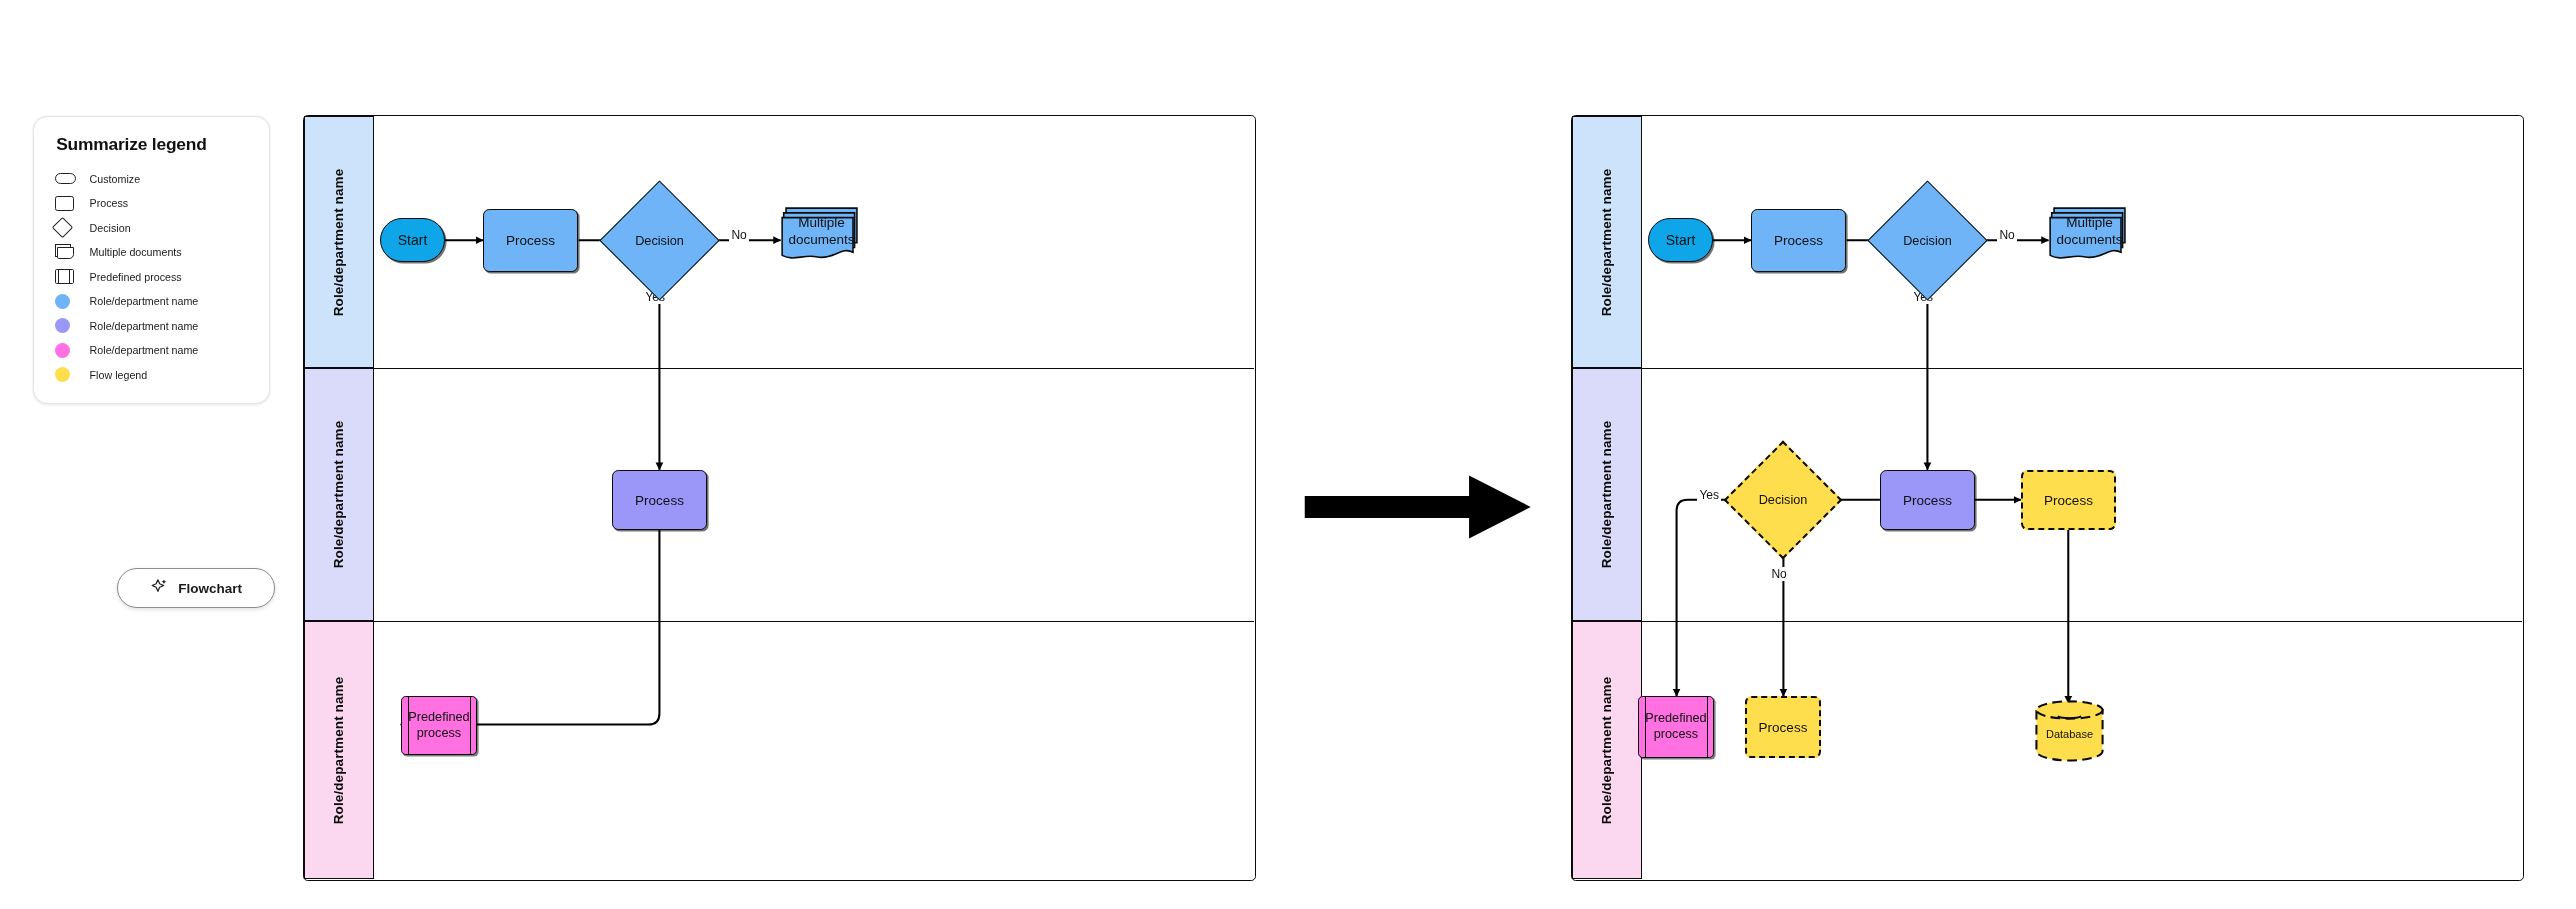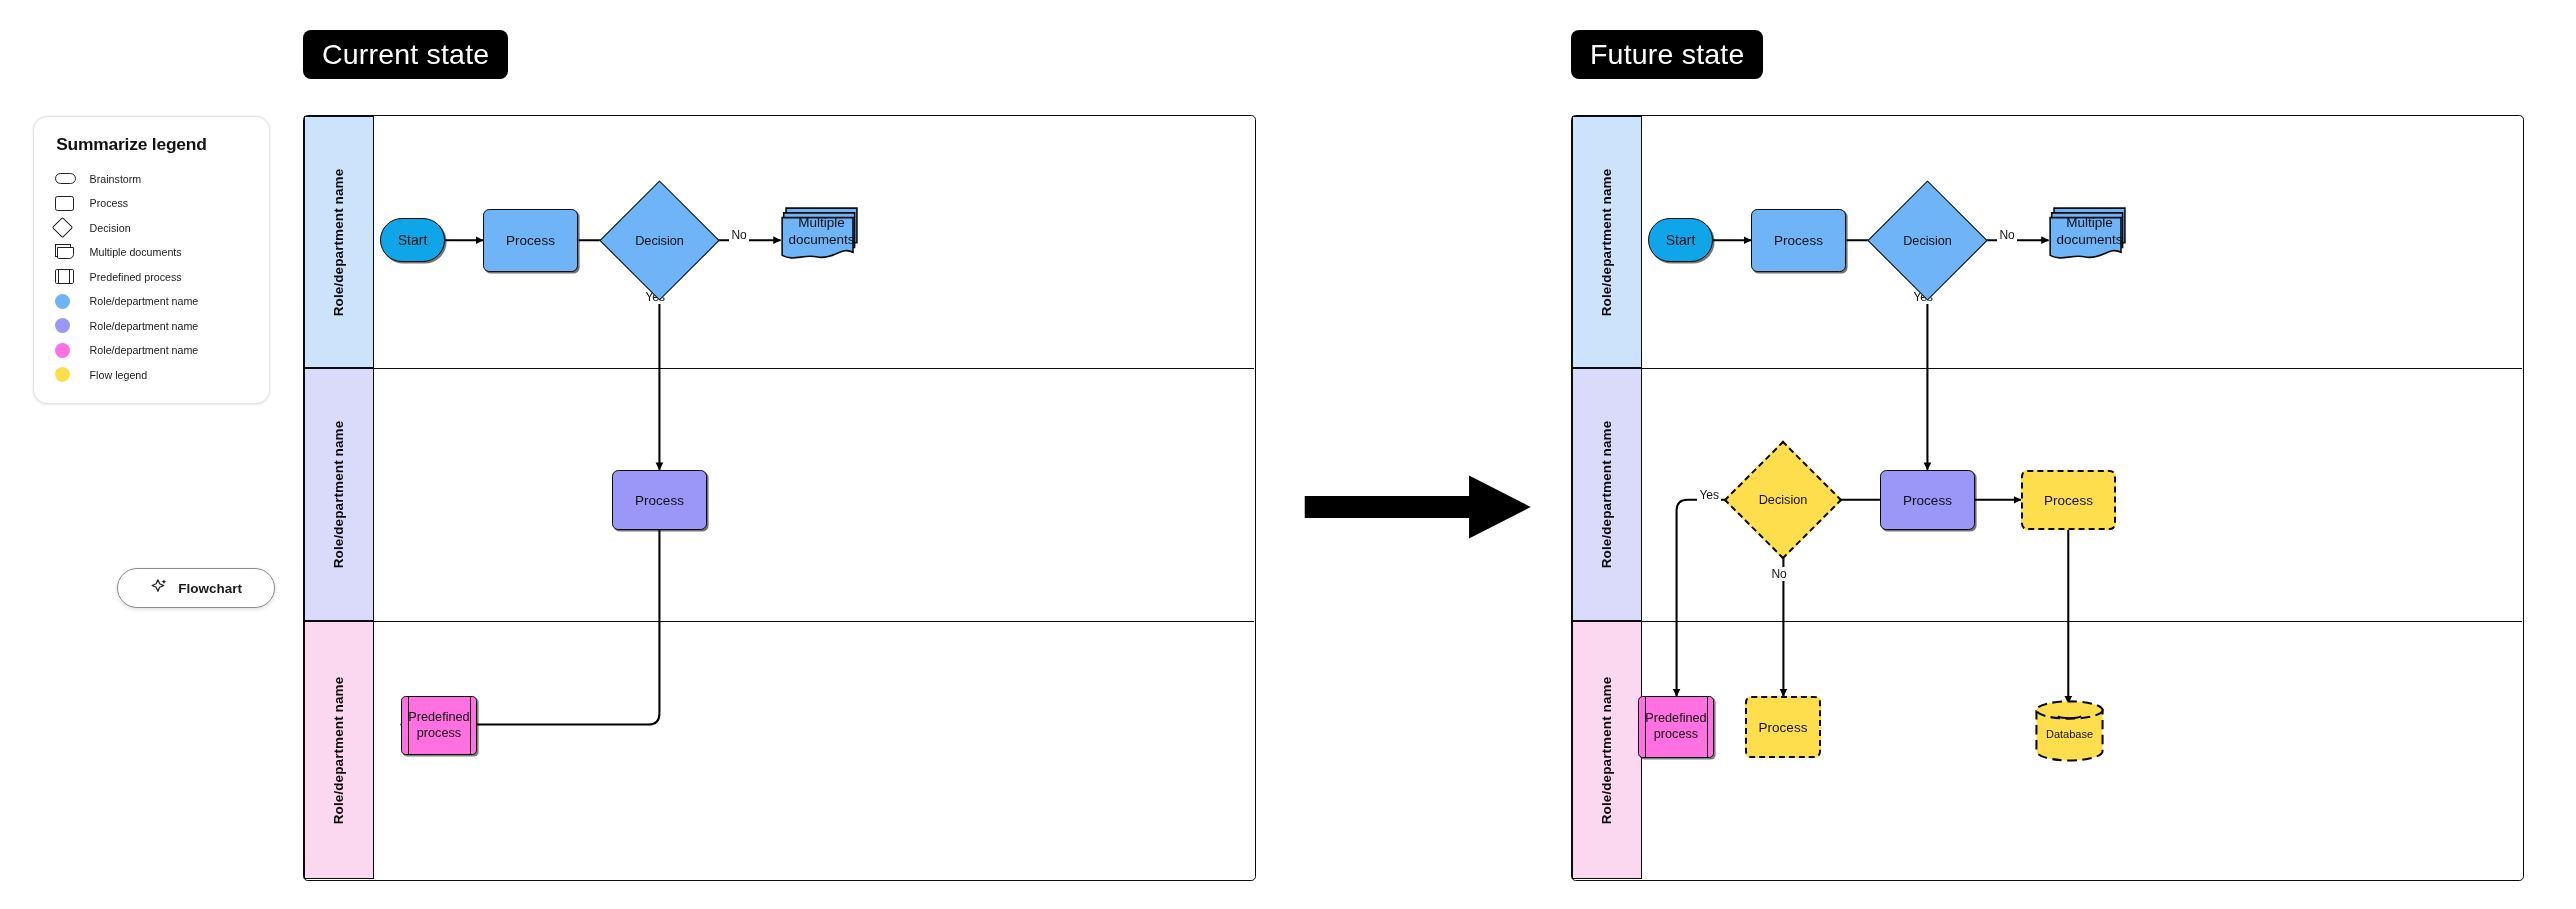--- a/index.html
+++ b/index.html
@@ -95,21 +95,21 @@
 
 <div class="canvas">
 
   <div class="legend-card">
     <div class="legend-title">Summarize legend</div>
 
     <div class="legend-row">
       <div class="legend-glyph">
           <div class="g-terminator"></div>
         </div>
-      <div class="legend-label">Brainstorm</div>
+      <div class="legend-label">Customize</div>
     </div>
     <div class="legend-row">
       <div class="legend-glyph">
           <div class="g-process"></div>
         </div>
       <div class="legend-label">Process</div>
     </div>
     <div class="legend-row">
       <div class="legend-glyph">
           <div class="g-decision"></div>
@@ -167,21 +167,20 @@
     </span>
     <span>Flowchart</span>
   </div>
 
   <div class="big-arrow" style="left:1300px;top:469px;">
     <svg width="237" height="76" viewBox="0 0 300 96" aria-hidden="true">
       <path d="M6 34 h208 V8 l78 40 -78 40 V62 H6 z" fill="#000"></path>
     </svg>
   </div>
 
-  <div class="state-chip" style="left:303px;top:30px;">Current state</div>
 
   <div class="panel" style="left:303px;top:115px;width:953px;height:766px;">
 
     <div class="lane-hdr" style="left:0;top:0;width:70px;height:252px;background:#CCE3FB;">
       <span>Role/department name</span>
     </div>
     <div class="lane-hdr" style="left:0;top:252px;width:70px;height:253px;background:#DADAFA;">
       <span>Role/department name</span>
     </div>
     <div class="lane-hdr" style="left:0;top:505px;width:70px;height:258px;background:#FBD7F0;">
@@ -231,21 +230,20 @@
       <span style="position:relative;z-index:2;top:-4.7px;">Multiple documents</span>
     </div>
     <div class="node n-proc" style="left:308px;top:354px;width:95px;height:60px;background:#9A97F8;">
       <span>Process</span>
     </div>
     <div class="node n-predef" style="left:97px;top:580px;width:76px;height:59px;">
       <span>Predefined process</span>
     </div>
   </div>
 
-  <div class="state-chip" style="left:1571px;top:30px;">Future state</div>
 
   <div class="panel" style="left:1571px;top:115px;width:953px;height:766px;">
 
     <div class="lane-hdr" style="left:0;top:0;width:70px;height:252px;background:#CCE3FB;">
       <span>Role/department name</span>
     </div>
     <div class="lane-hdr" style="left:0;top:252px;width:70px;height:253px;background:#DADAFA;">
       <span>Role/department name</span>
     </div>
     <div class="lane-hdr" style="left:0;top:505px;width:70px;height:258px;background:#FBD7F0;">

